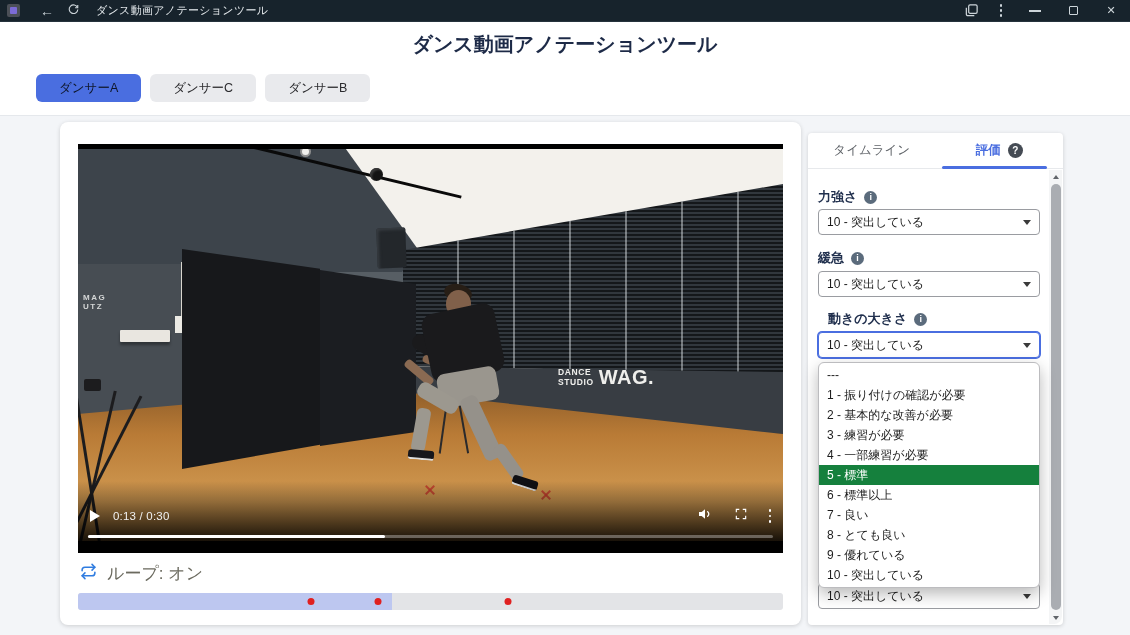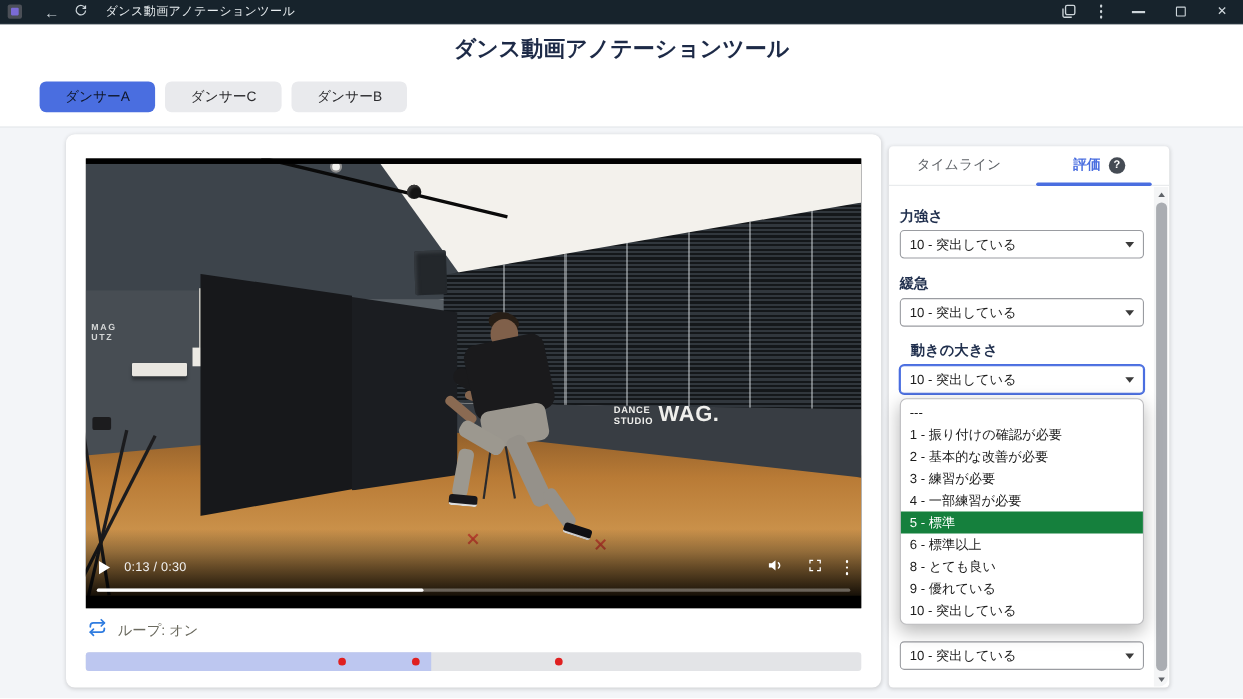--- a/index.html
+++ b/index.html
@@ -82,33 +82,33 @@
   .v-grad { position:absolute; left:0; bottom:12px; width:705px; height:60px; background:linear-gradient(180deg,transparent,rgba(0,0,0,.88)); }
   .v-row { position:absolute; left:12px; right:12px; bottom:27px; height:20px; display:flex; align-items:center; color:#f1f1f1; }
   .play-tri { width:0; height:0; border-left:10px solid #fff; border-top:6px solid transparent; border-bottom:6px solid transparent; }
   .v-time { font-size:11.5px; margin-left:13px; letter-spacing:.2px; }
   .v-right { margin-left:auto; display:flex; align-items:center; gap:21px; }
   .v-progress { position:absolute; left:10px; right:10px; bottom:15px; height:3px; background:rgba(255,255,255,.32); border-radius:2px; }
   .v-fill { position:absolute; left:0; top:0; bottom:0; background:#fff; border-radius:2px; }
 
   
   .loop-row { position:absolute; left:20px; top:440px; display:flex; align-items:center; gap:10px; }
-  .loop-label { font-size:13px; color:#6b6a5f; }
+  .loop-label { font-size:17px; color:#6b6a5f; }
   .timeline-bar { position:absolute; left:18px; top:471px; width:705px; height:17px; background:#e3e4e7; border-radius:3px; }
   .tl-sel { position:absolute; left:0; top:0; bottom:0; background:#bdc7f0; border-radius:3px 0 0 3px; }
   .marker { position:absolute; top:5px; width:7px; height:7px; border-radius:50%; background:#e02020; transform:translateX(-50%); }
 
   
   .eval-card { position:absolute; left:808px; top:133px; width:255px; height:492px; background:#fff; border-radius:4px; box-shadow:0 1px 4px rgba(0,0,0,.16); }
   .panel-tabs { position:absolute; top:0; left:0; right:0; height:36px; border-bottom:1px solid #e7e9ec; display:flex; }
   .ptab { position:relative; flex:1; display:flex; align-items:center; justify-content:center; gap:7px; font-size:12.5px; color:#5f6368; cursor:pointer; }
   .ptab.active { color:#4a6ee0; font-weight:bold; }
   .ptab.active::after { content:""; position:absolute; left:6px; right:16px; bottom:-1px; height:3px; background:#4a6ee0; border-radius:2px; }
   .help-ico { width:15px; height:15px; border-radius:50%; background:#454b54; color:#fff; font-size:10px; font-weight:bold; display:flex; align-items:center; justify-content:center; }
-  .f-label { position:absolute; left:10px; height:18px; display:flex; align-items:center; gap:7px; font-size:13px; font-weight:600; color:#21304e;flex-direction:column; }
+  .f-label { position:absolute; left:10px; height:18px; display:flex; align-items:center; gap:7px; font-size:13px; font-weight:600; color:#21304e; }
   .info-ico { width:13px; height:13px; border-radius:50%; background:#5b6b7c; color:#fff; font-size:9px; font-weight:bold; display:flex; align-items:center; justify-content:center; }
   .sel { position:absolute; left:10px; width:222px; height:26px; background:#fff; border:1px solid #9a9ca1; border-radius:4px; font-size:12px; color:#1b1b1b; display:flex; align-items:center; padding:0 24px 0 8px; cursor:pointer; }
   .sel.focused { border-color:#4a6ee0; box-shadow:0 0 0 1px #4a6ee0; }
   .chev { position:absolute; right:8px; top:10px; width:0; height:0; border-left:4px solid transparent; border-right:4px solid transparent; border-top:5px solid #3a3a3a; }
   .dropdown-popup { position:absolute; left:10px; top:229px; width:222px; background:#fff; border:1px solid #bcbcbf; border-radius:6px; box-shadow:0 6px 16px rgba(0,0,0,.28); padding:2px 0; z-index:20; }
   .opt { height:20px; line-height:20px; padding:0 8px; font-size:12px; color:#1c1c1c; white-space:nowrap; overflow:hidden; cursor:default; }
   .opt.hl { background:#15803d; color:#fff; }
 
   
   .sb { position:absolute; right:1px; top:37px; bottom:1px; width:13px; background:#f4f5f6; z-index:5; border-radius:0 0 8px 0; }
@@ -324,20 +324,21 @@
     </div>
 
     <div class="dropdown-popup">
       <div class="opt">---</div>
       <div class="opt">1 - 振り付けの確認が必要</div>
       <div class="opt">2 - 基本的な改善が必要</div>
       <div class="opt">3 - 練習が必要</div>
       <div class="opt">4 - 一部練習が必要</div>
       <div class="opt hl">5 - 標準</div>
       <div class="opt">6 - 標準以上</div>
+      <div class="opt">7 - 良い</div>
       <div class="opt">8 - とても良い</div>
       <div class="opt">9 - 優れている</div>
       <div class="opt">10 - 突出している</div>
     </div>
 
     <div class="sb">
       <div class="sb-up">
           <span class="tri-up"></span>
         </div>
       <div class="sb-thumb"></div>

